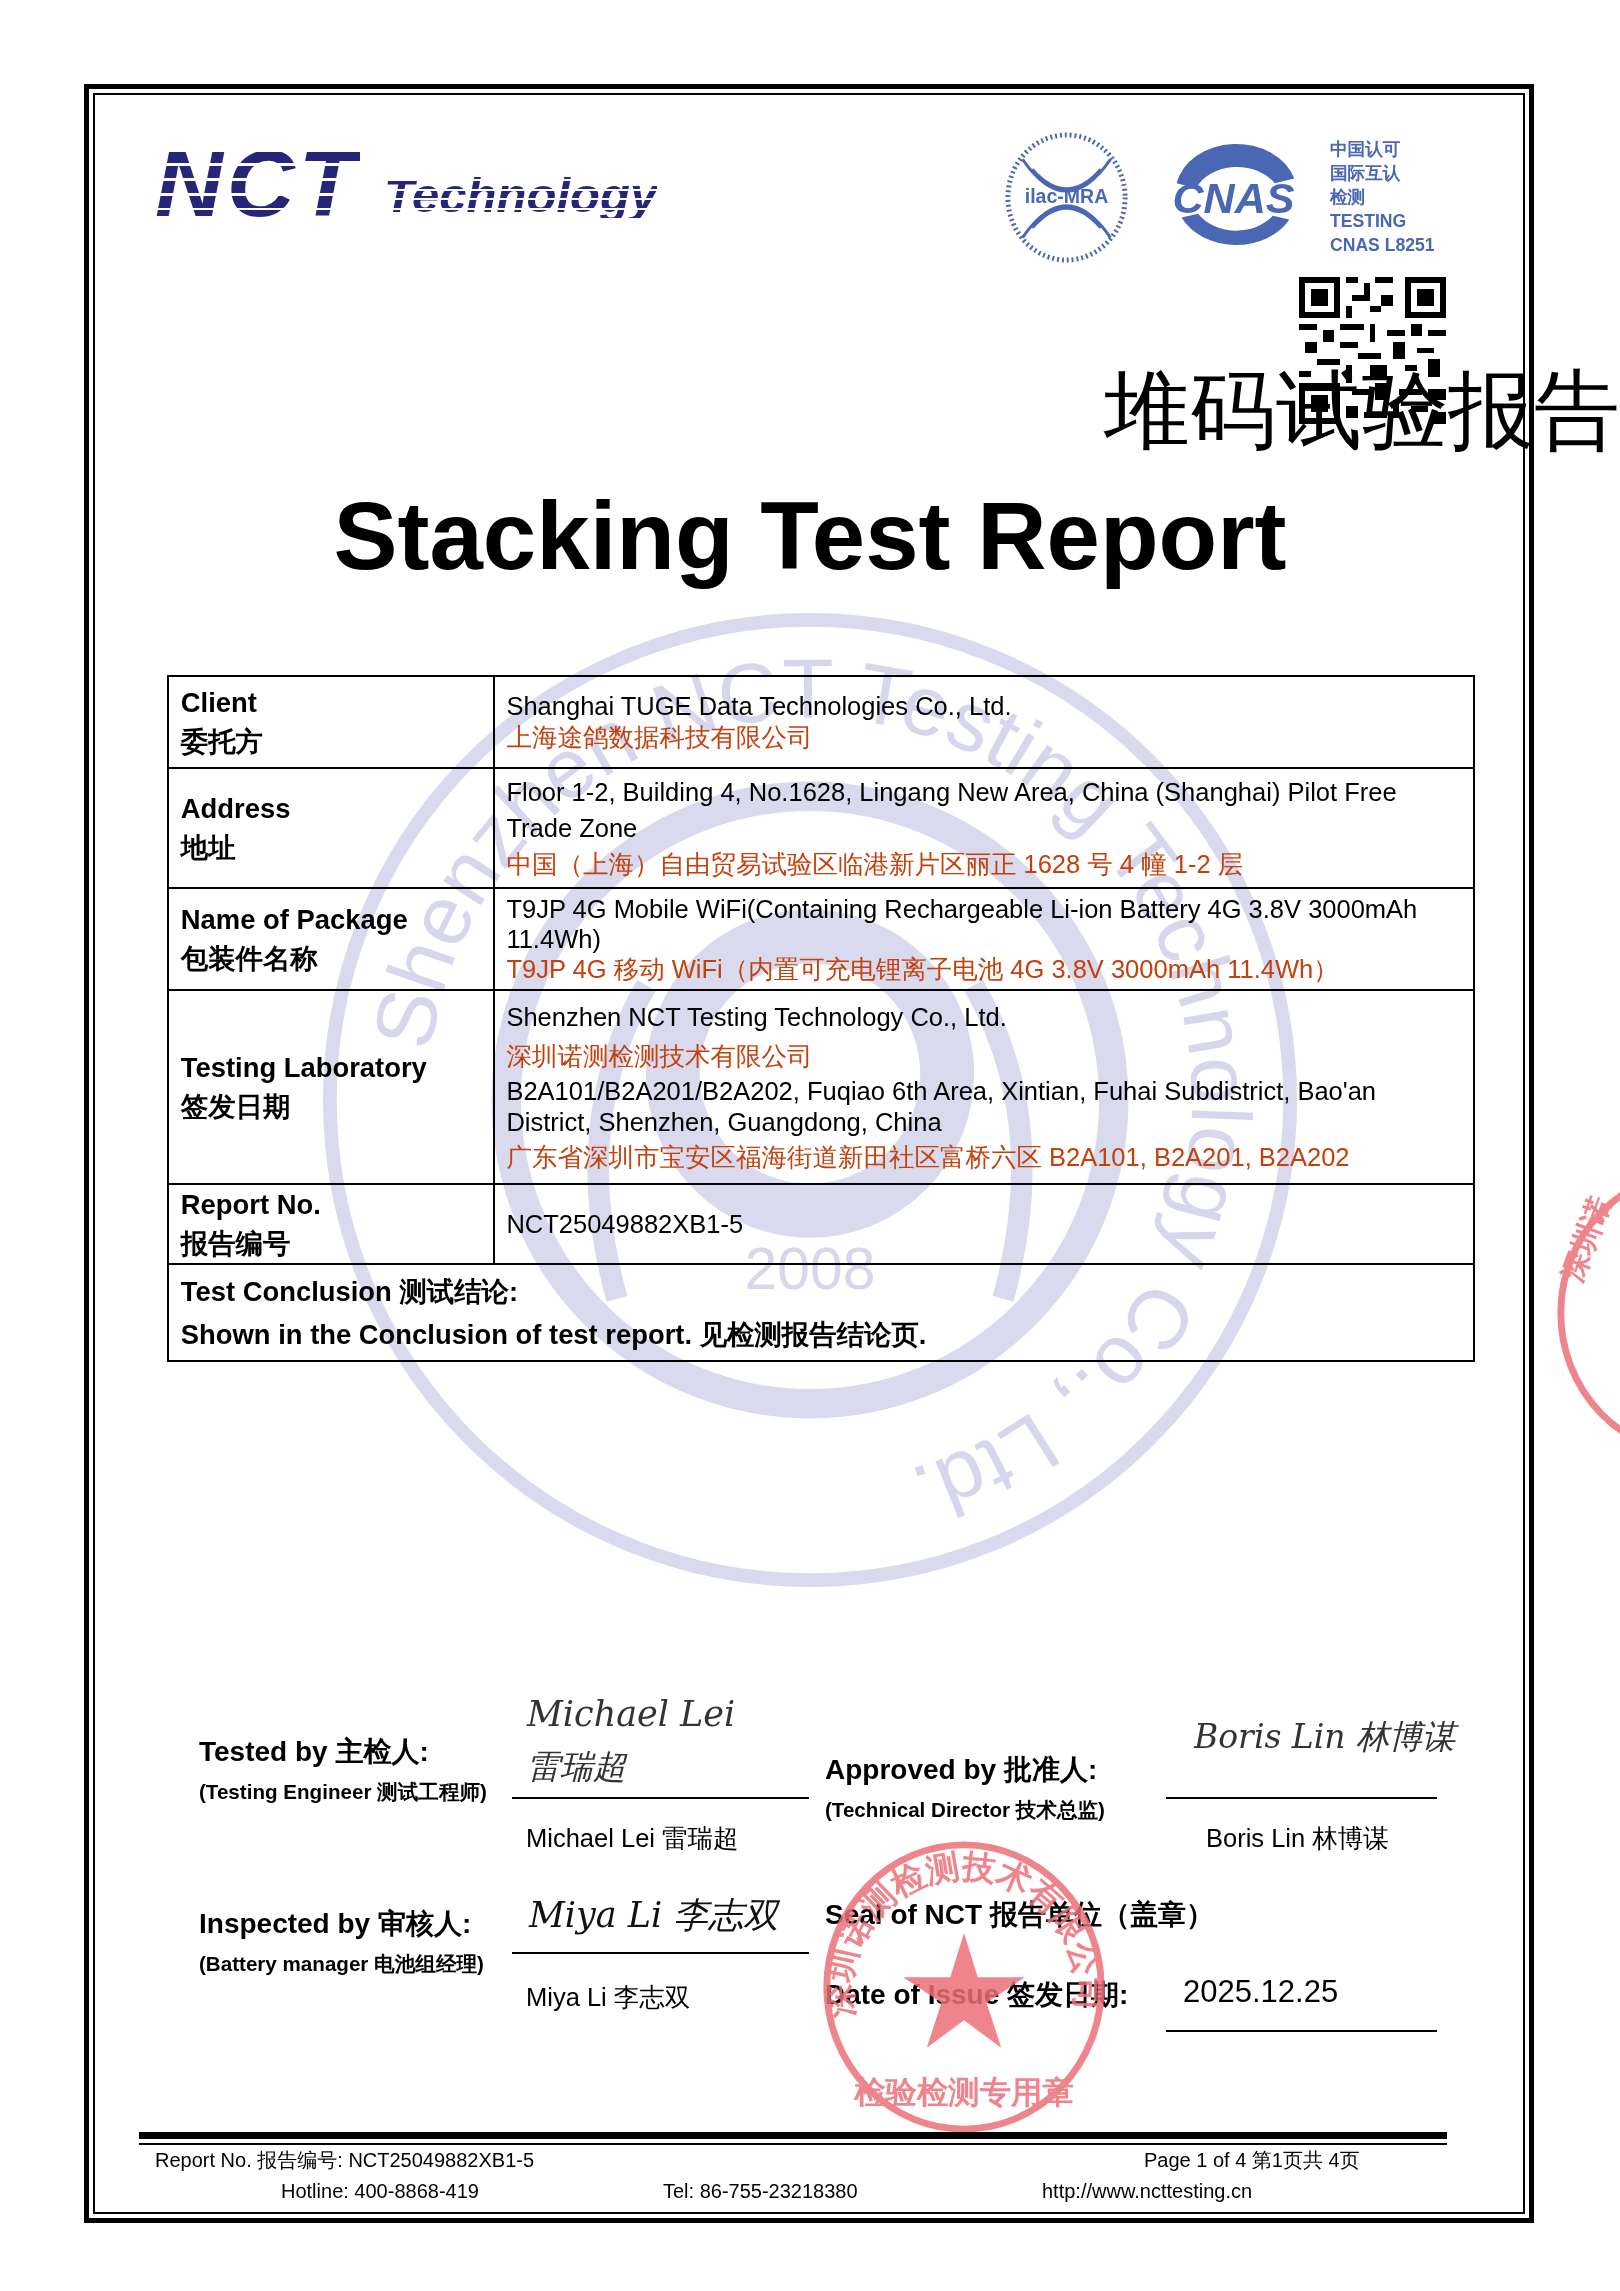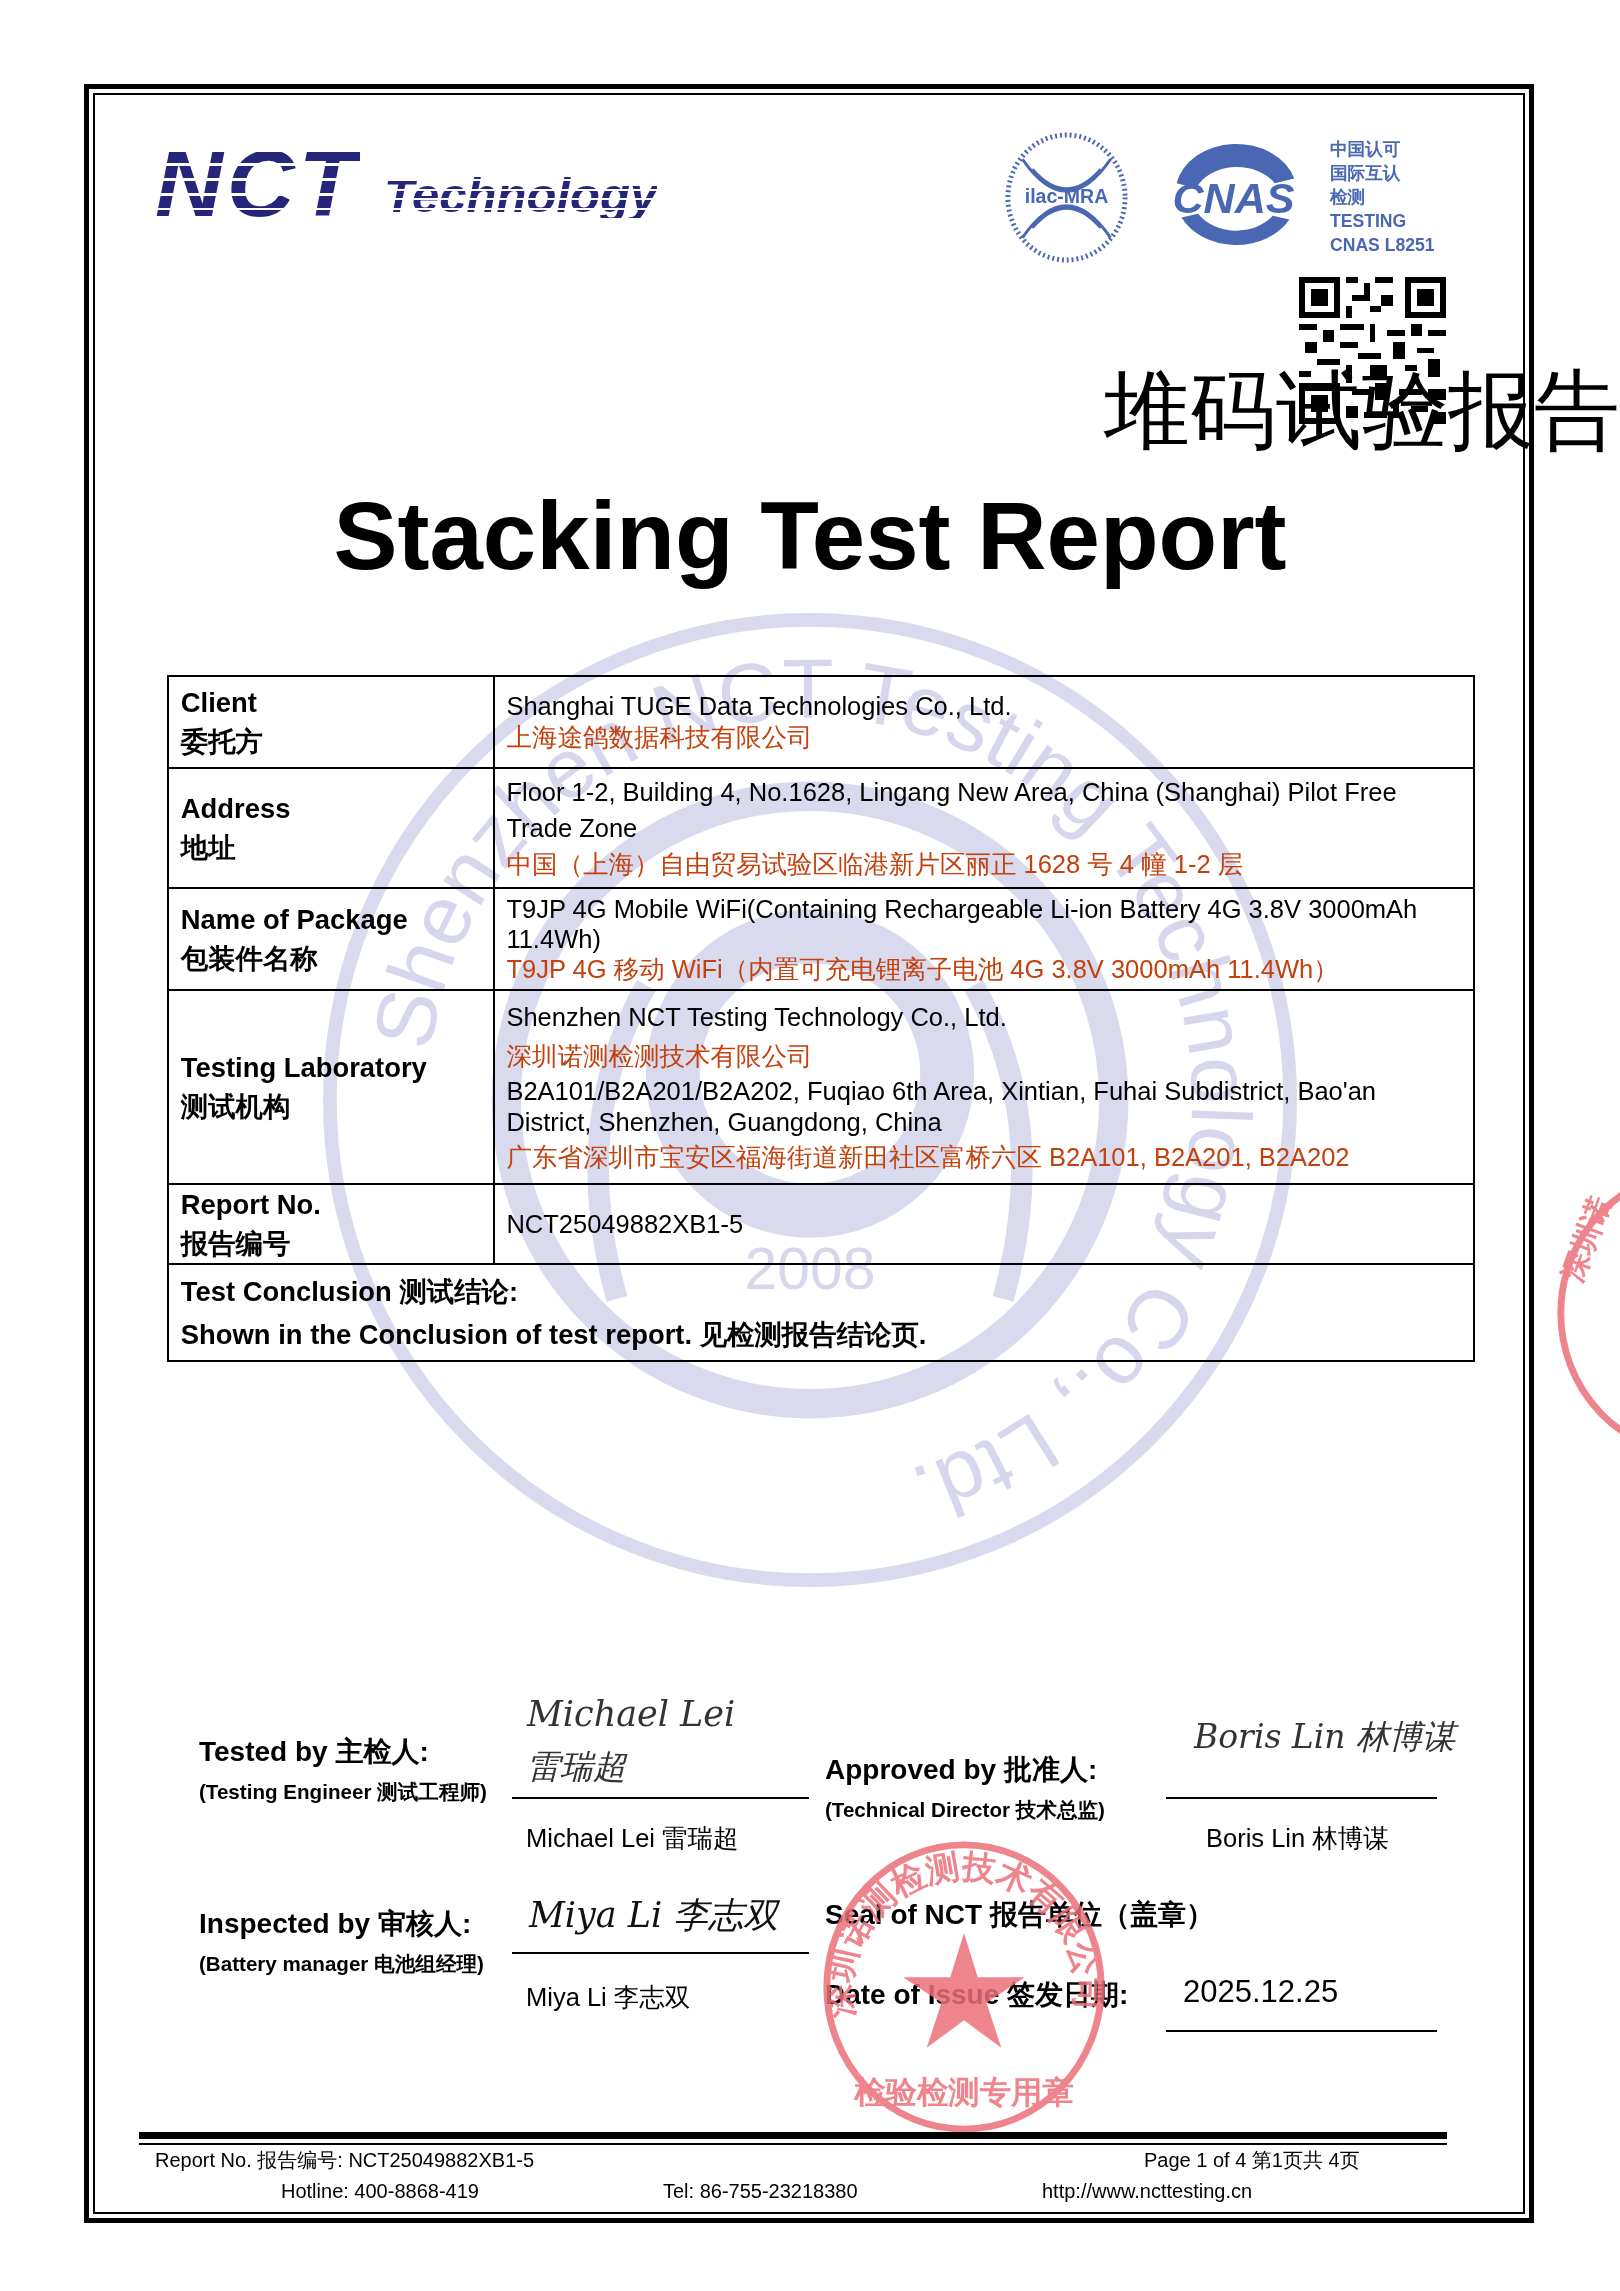--- a/index.html
+++ b/index.html
@@ -154,21 +154,21 @@
           <div>包装件名称</div>
         </td>
     <td class="val" style="line-height:30px">
           <div>T9JP 4G Mobile WiFi(Containing Rechargeable Li-ion Battery 4G 3.8V 3000mAh 11.4Wh)</div>
           <div class="cn-light">T9JP 4G 移动 WiFi（内置可充电锂离子电池 4G 3.8V 3000mAh 11.4Wh）</div>
         </td>
   </tr>
   <tr style="height:194px">
     <td class="lbl">
           <div>Testing Laboratory</div>
-          <div>测试机构</div>
+          <div>签发日期</div>
         </td>
     <td class="val">
           <div style="line-height:39px">Shenzhen NCT Testing Technology Co., Ltd.</div>
           <div class="cn-light" style="line-height:39px">深圳诺测检测技术有限公司</div>
           <div>B2A101/B2A201/B2A202, Fuqiao 6th Area, Xintian, Fuhai Subdistrict, Bao'an District, Shenzhen, Guangdong, China</div>
           <div class="cn-light" style="line-height:39px">广东省深圳市宝安区福海街道新田社区富桥六区 B2A101, B2A201, B2A202</div>
         </td>
   </tr>
   <tr style="height:71px">
     <td class="lbl">

